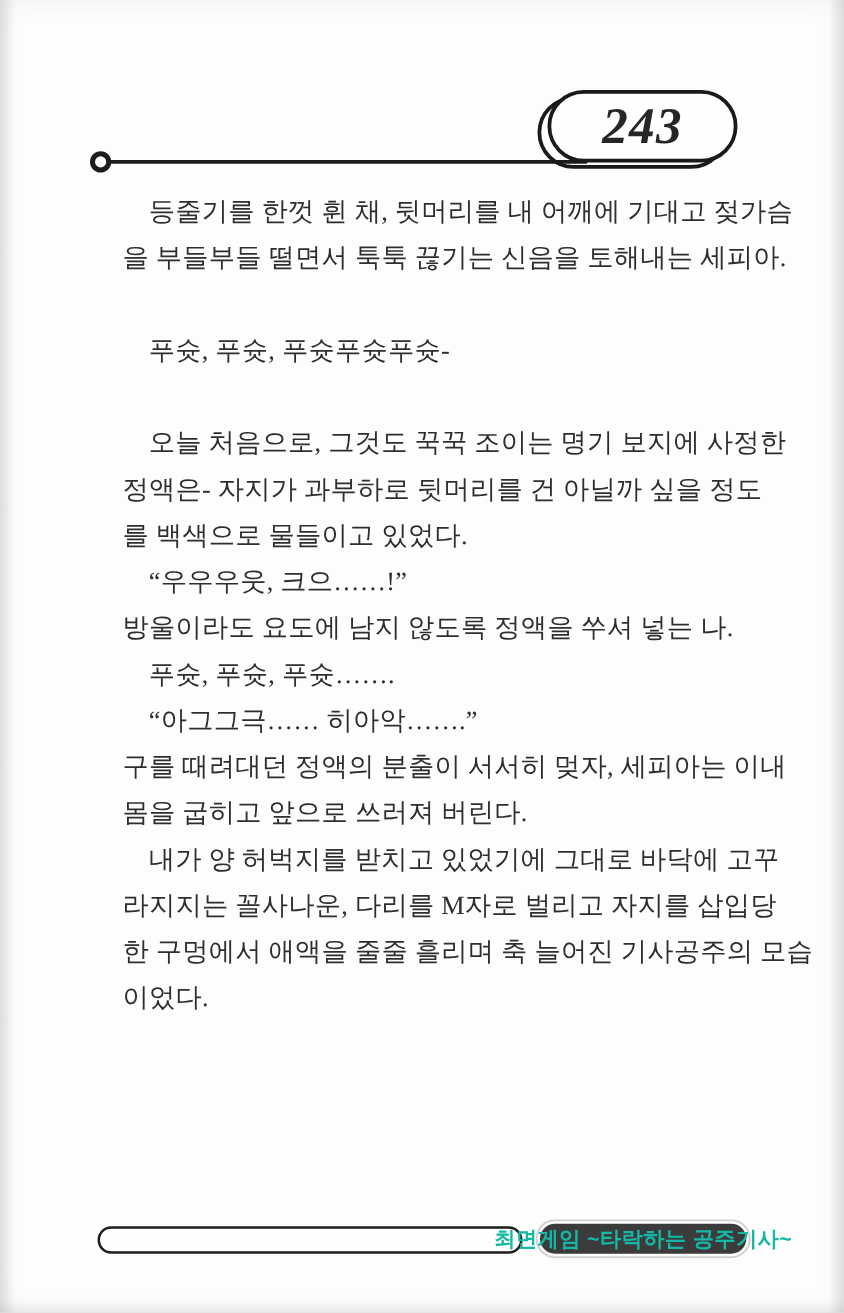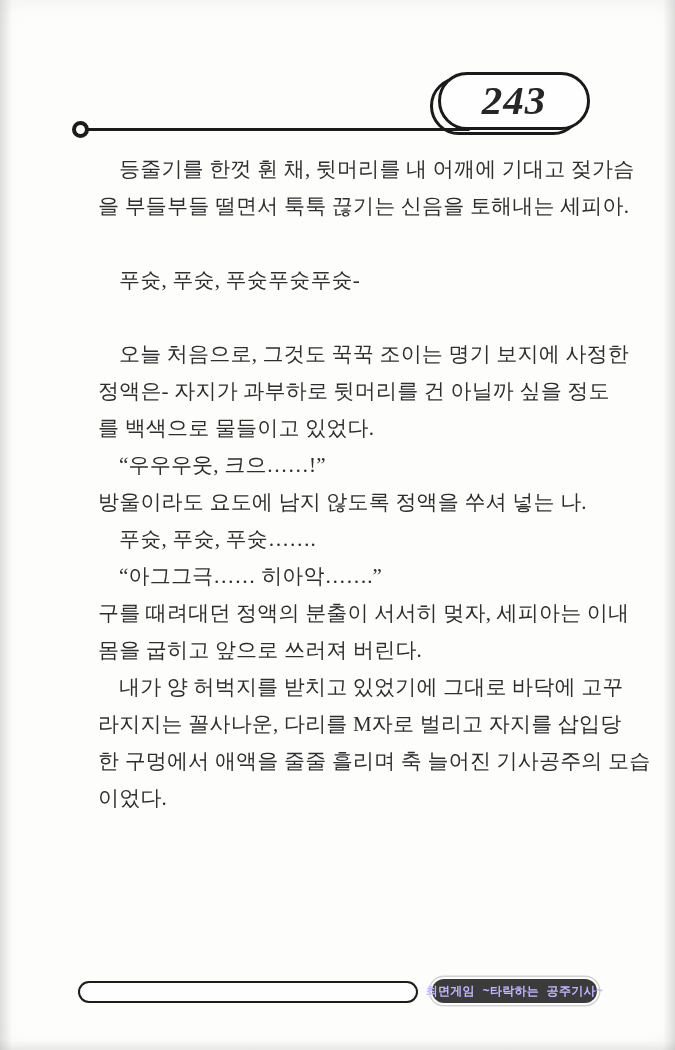--- a/index.html
+++ b/index.html
@@ -104,24 +104,24 @@
     left: 432px; top: 979px;
     width: 165px; height: 24px;
     background: #3b3b3b;
     border-radius: 12px;
     box-shadow: 0 0 0 2px #fdfdfc, 0 0 0 3.5px #d2d2d2;
     display: flex;
     align-items: center;
     justify-content: center;
   }
   .footer-badge .series {
-    font-family: Liberation Mono, monospace;
-    font-size: 12px;
+    font-family: Liberation Sans, sans-serif;
+    font-size: 17px;
     font-weight: 700;
-    color: #c4b5fd;
+    color: #14b8a6;
     letter-spacing: 0.3px;
     white-space: nowrap;
   }
 </style>
 </head>
 <body>
 
 <div class="page">
 
   <div class="header-rule"></div>

